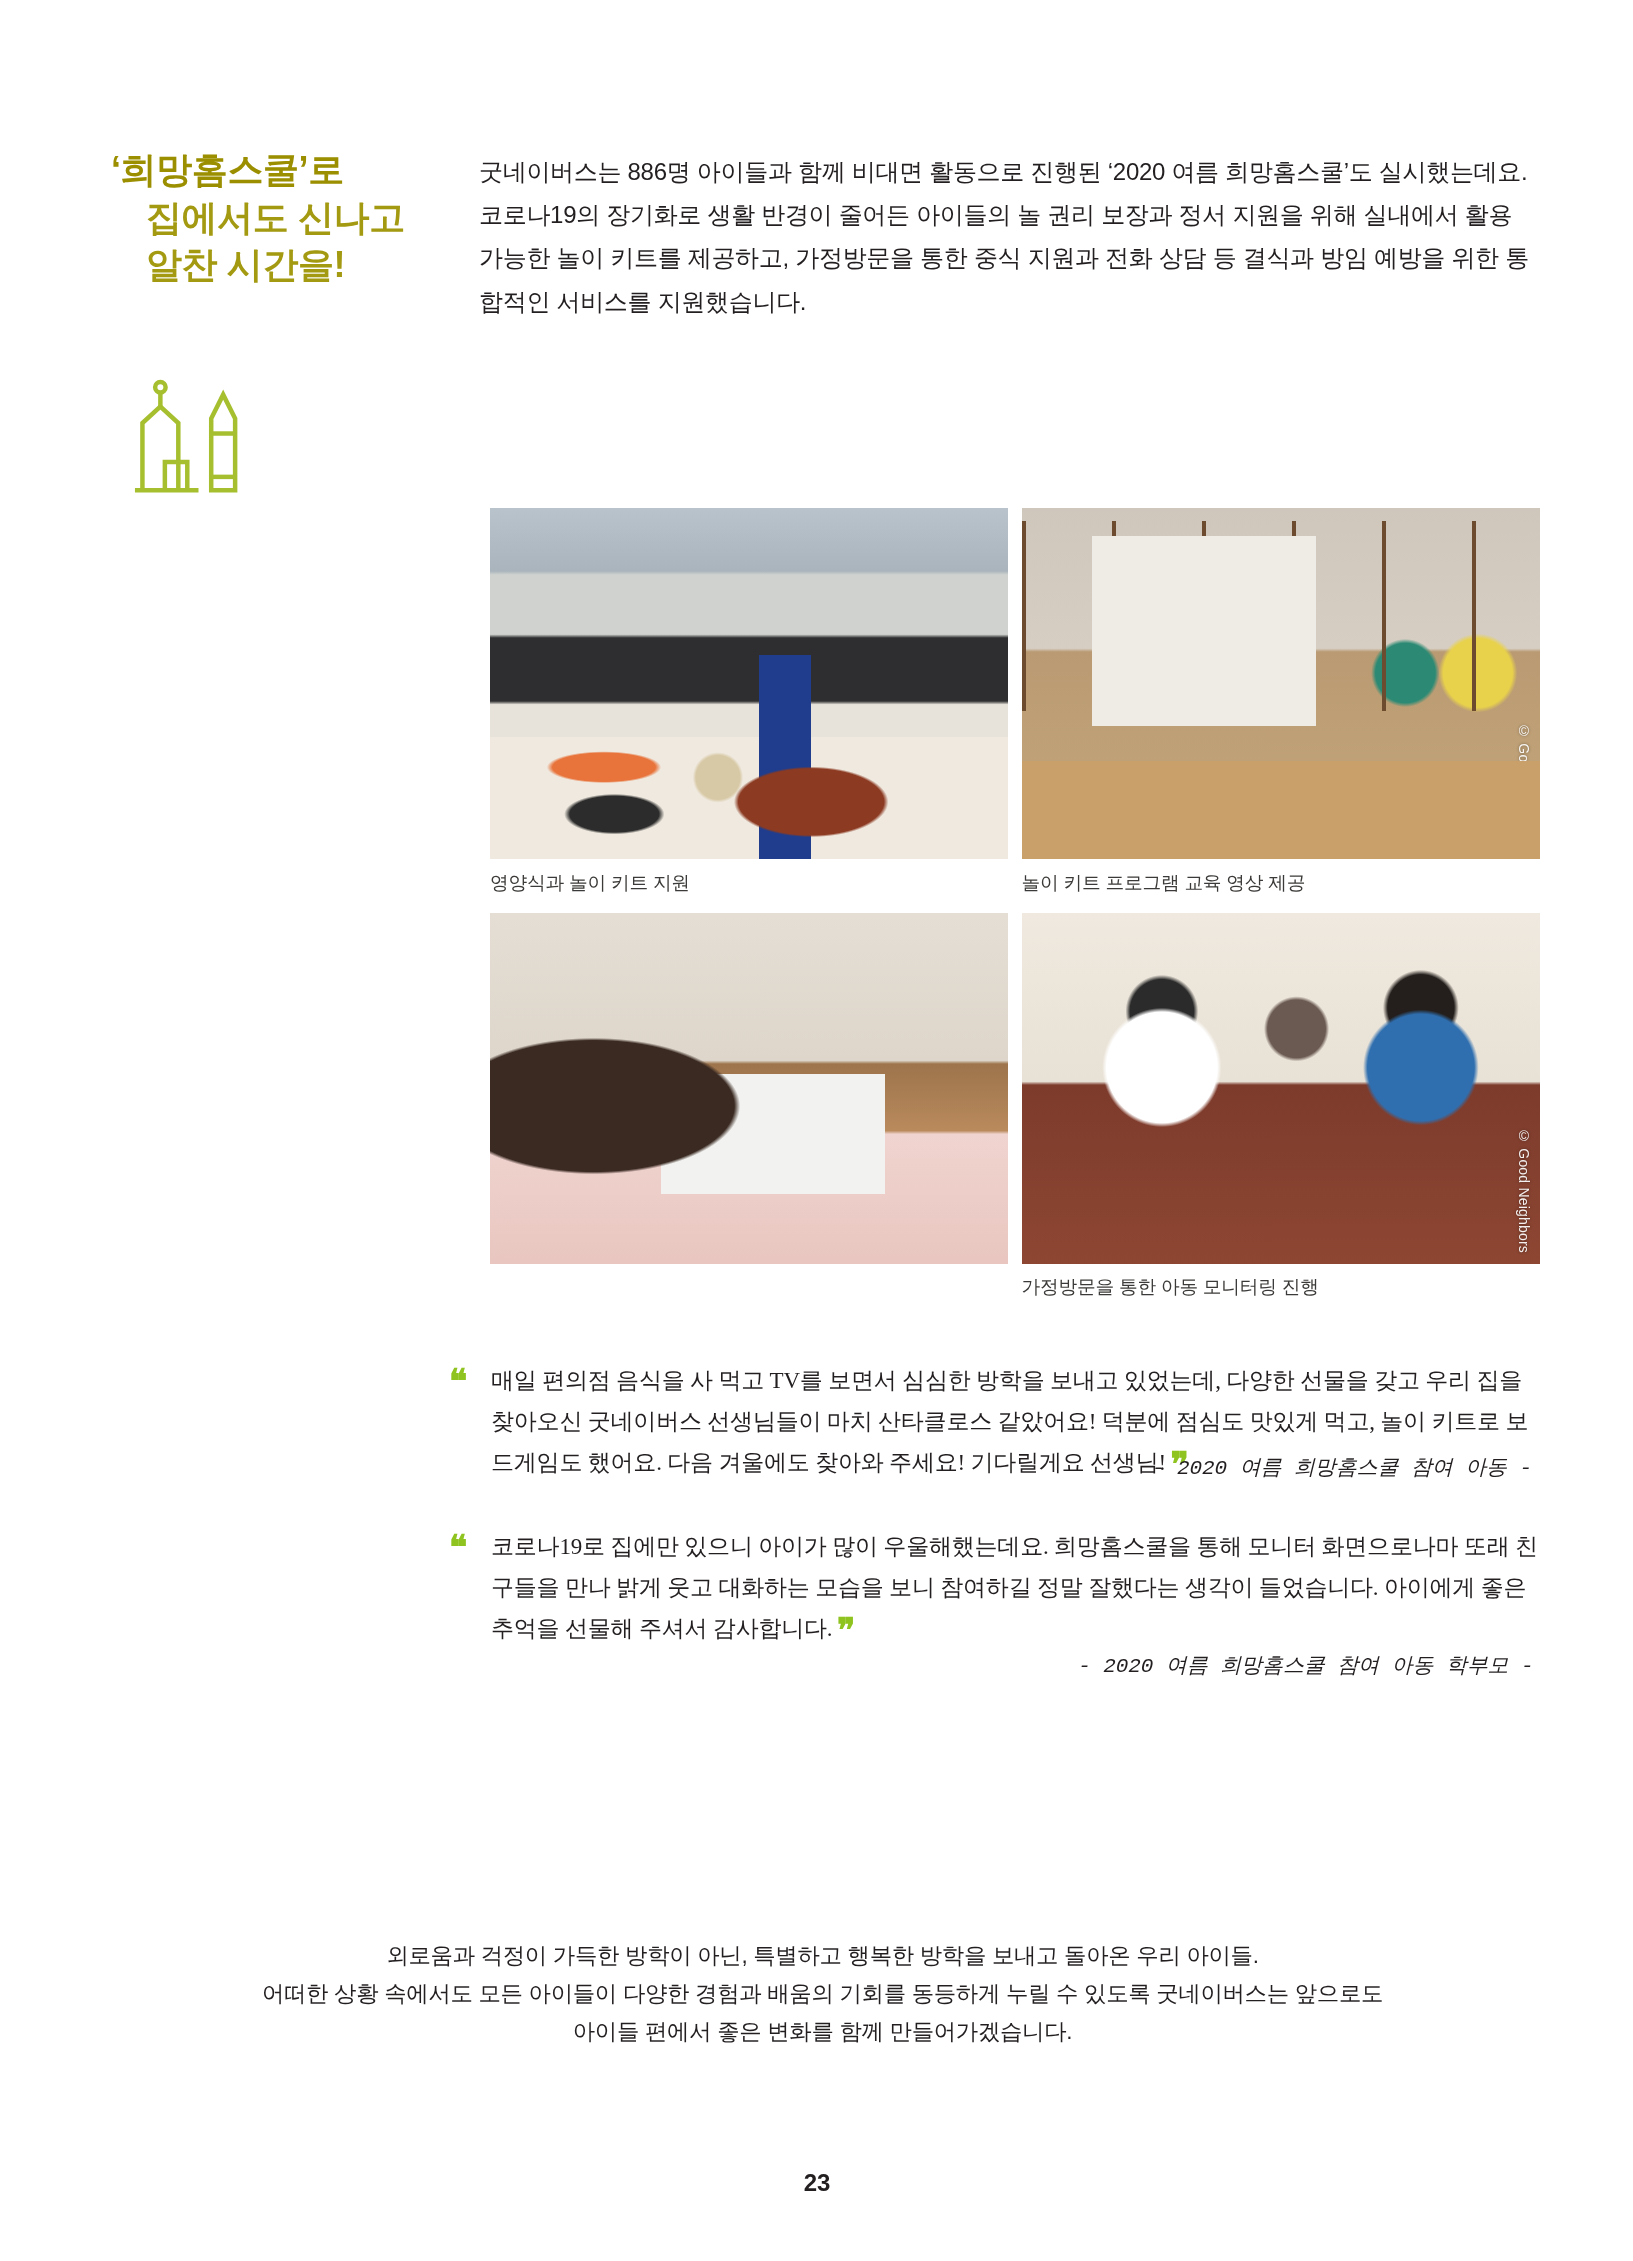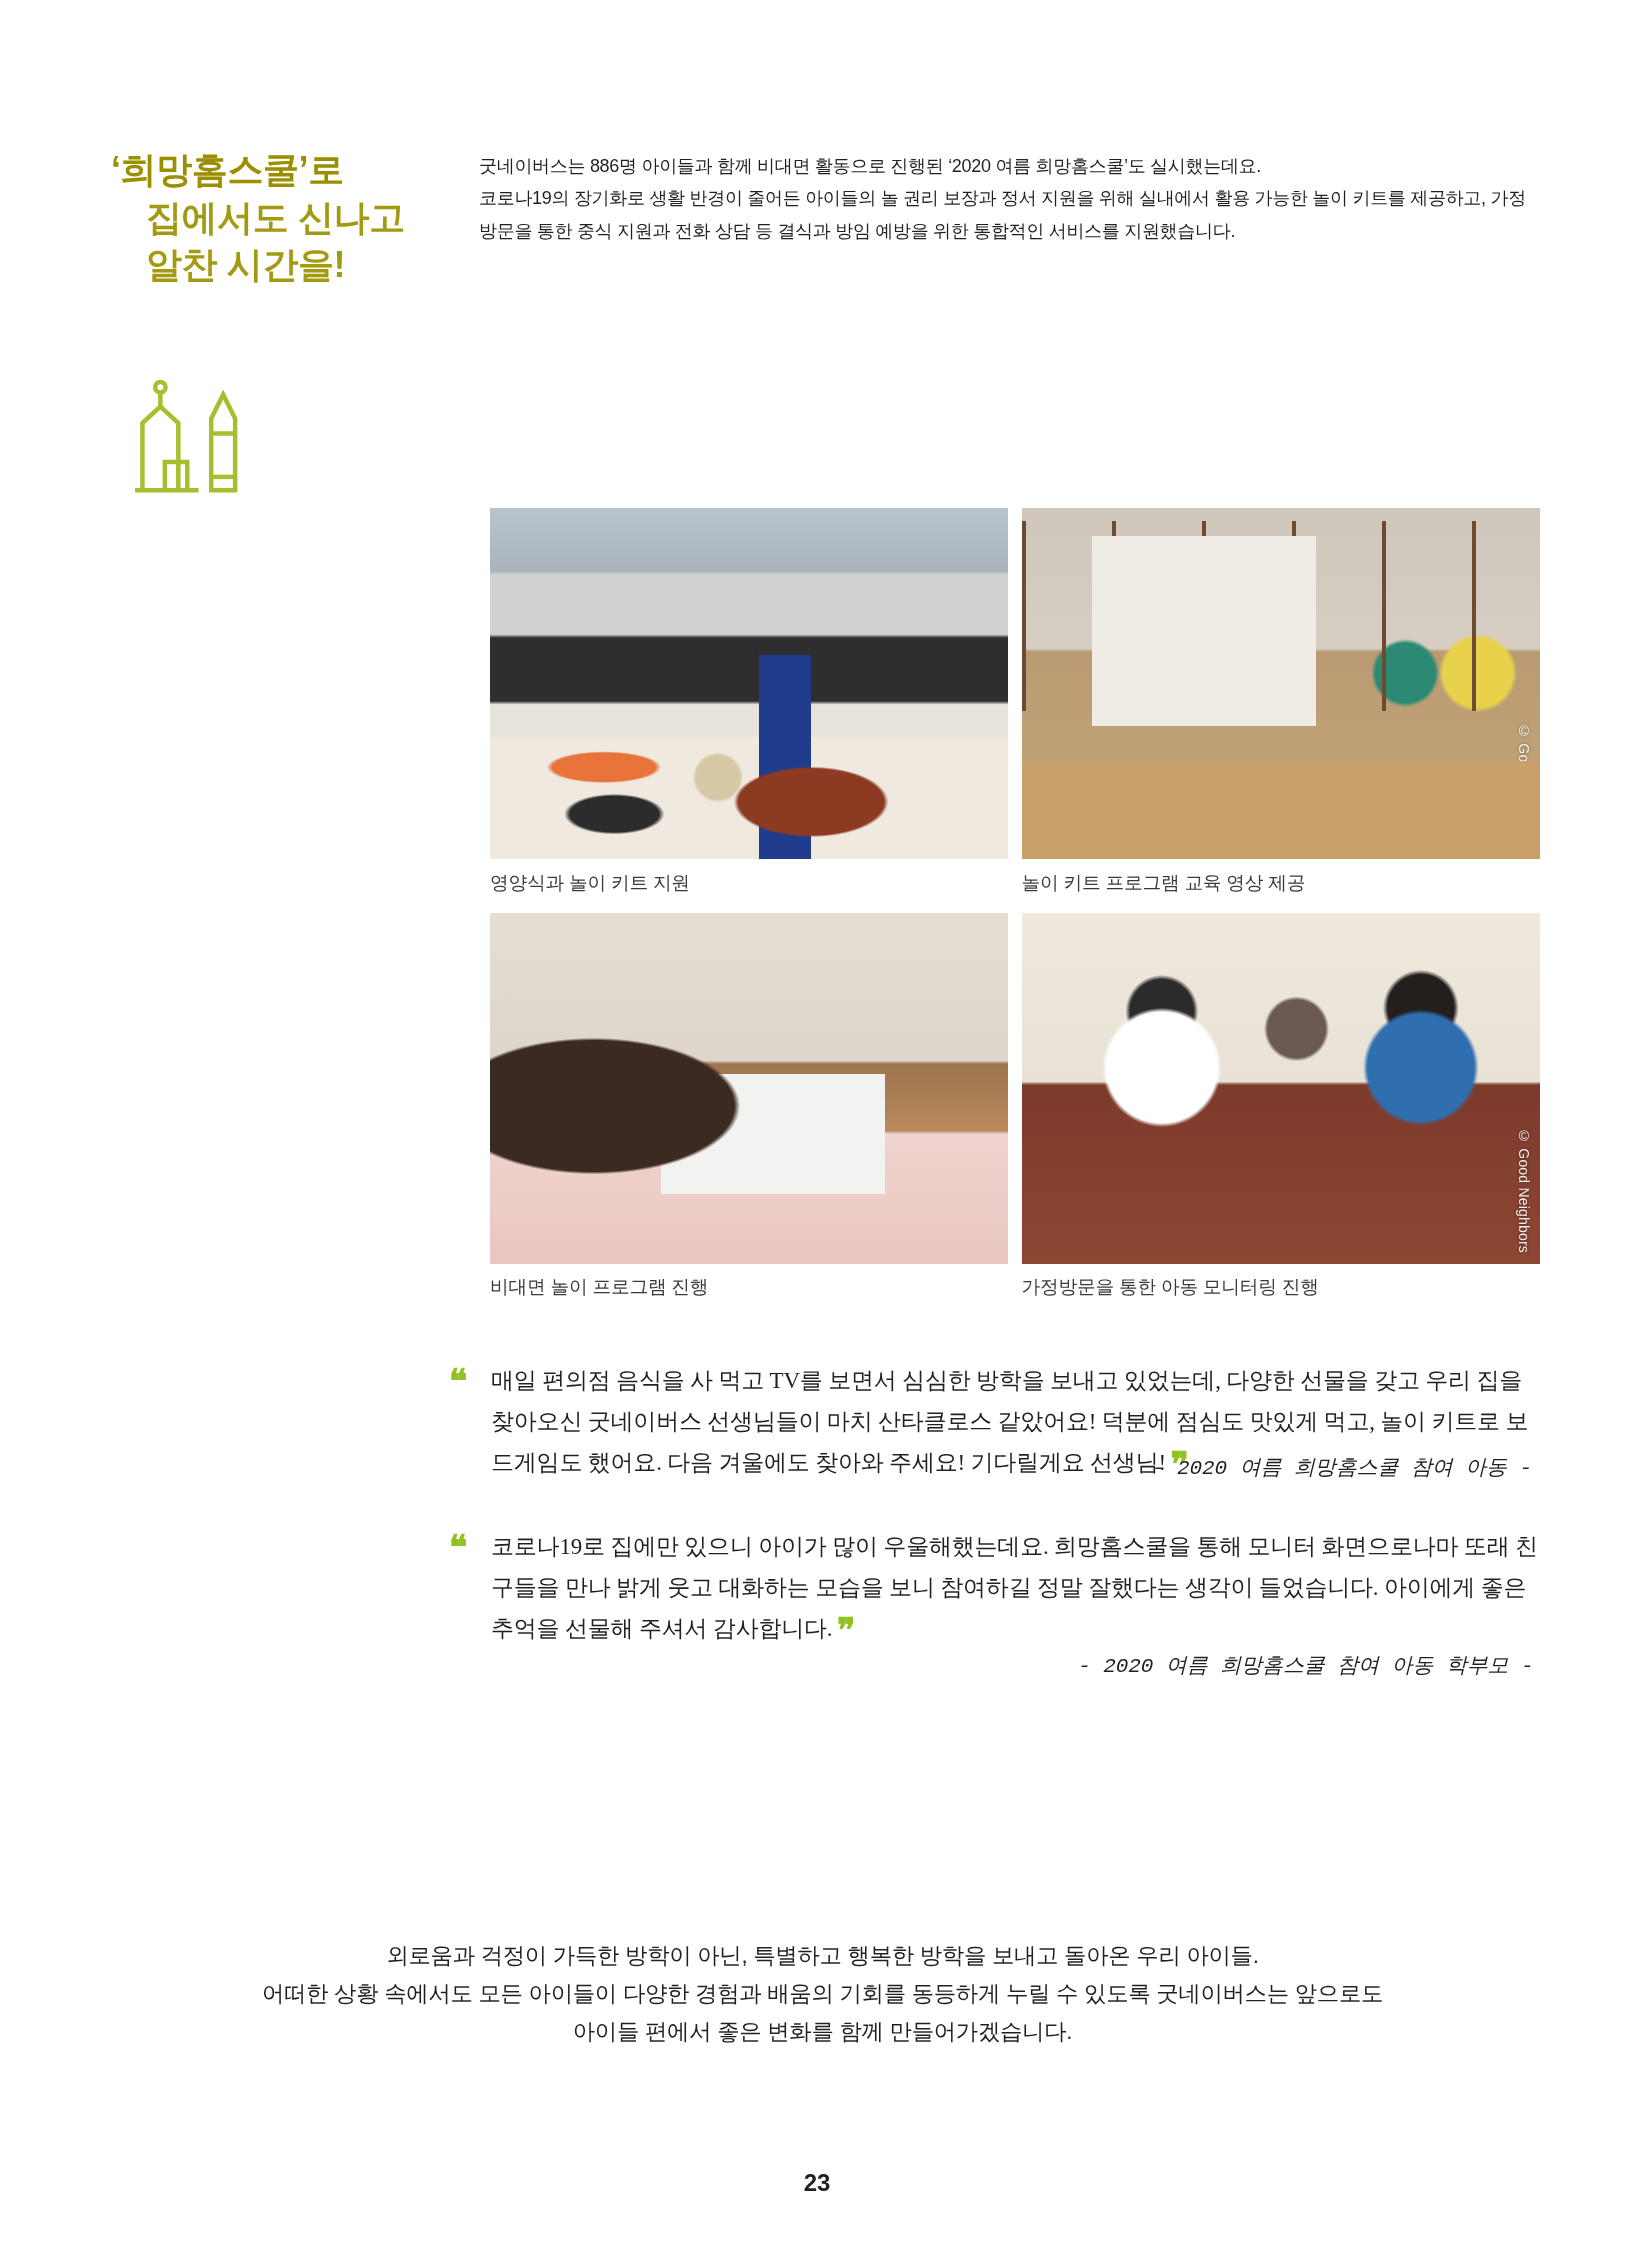--- a/index.html
+++ b/index.html
@@ -51,21 +51,21 @@
     width: 157px;
     height: 120px;
   }
 
   
   .intro {
     position: absolute;
     left: 479px;
     top: 150px;
     width: 1051px;
-    font-size: 18px;
+    font-size: 24px;
     line-height: 1.80;
     color: #231f20;
     letter-spacing: -0.3px;
   }
   .intro p { margin: 0; }
 
   
   .photos {
     position: absolute;
     left: 490px;
@@ -267,21 +267,20 @@
         </div>
         <div class="caption">놀이 키트 프로그램 교육 영상 제공</div>
       </div>
     </div>
 
     <div class="photo-row">
       <div class="photo-cell">
         <div class="photo ph-c">
           <span class="credit"></span>
         </div>
-        <div class="caption">비대면 놀이 프로그램 진행</div>
       </div>
       <div class="photo-cell">
         <div class="photo ph-d">
           <span class="credit">© Good Neighbors</span>
         </div>
         <div class="caption">가정방문을 통한 아동 모니터링 진행</div>
       </div>
     </div>
 
   </div>

